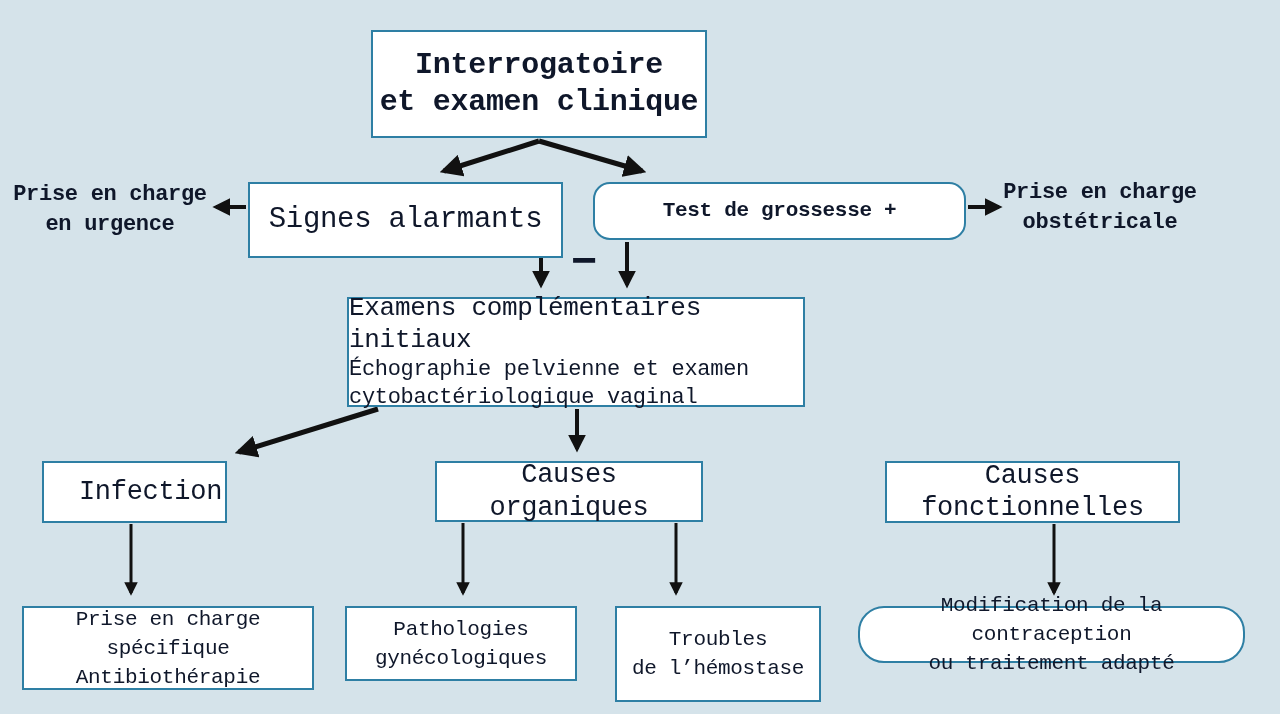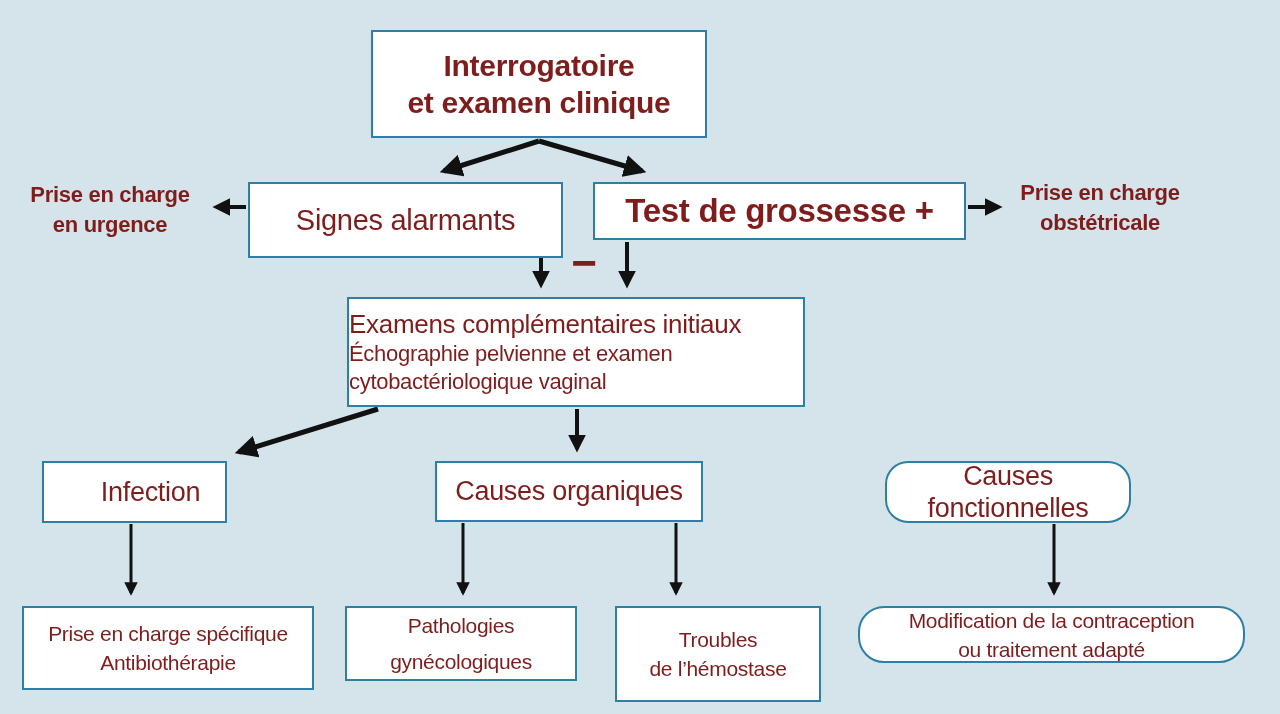--- a/index.html
+++ b/index.html
@@ -1,49 +1,49 @@
 <!DOCTYPE html>
 <html><head>
 <meta charset="utf-8">
 <style>
   html,body{margin:0;padding:0;}
   .stage{
     position:relative;width:1280px;height:714px;overflow:hidden;
     background:#d5e3ea;
-    font-family:Liberation Sans, sans-serif;
-    color:#7f1d1d;
+    font-family:Liberation Mono, monospace;
+    color:#0f172a;
   }
   .arrows{position:absolute;left:0;top:0;pointer-events:none;}
   .node{
     position:absolute;box-sizing:border-box;
     display:flex;align-items:center;justify-content:center;
     text-align:center;white-space:pre-line;line-height:1.2;
     letter-spacing:-0.3px;
   }
   .box{background:#ffffff;border:2.5px solid #2e7fa4;}
   .bold{font-weight:bold;}
 
   .n-interrogatoire{left:371px;top:30px;width:336px;height:108px;font-size:30px;line-height:37px;}
   .n-signes{left:248px;top:182px;width:315px;height:76px;font-size:29px;}
-  .n-test{left:593px;top:182px;width:373px;height:58px;font-size:33px;}
+  .n-test{left:593px;top:182px;width:373px;height:58px;font-size:21px;border-radius:17px;}
   .n-urgence{left:12px;top:179px;width:196px;height:62px;font-size:22px;line-height:30px;}
   .n-obstetricale{left:1002px;top:177px;width:196px;height:62px;font-size:22px;line-height:30px;}
   .n-minus{left:558px;top:240px;width:52px;height:46px;font-size:44px;font-weight:bold;}
   .n-examens{
     left:347px;top:297px;width:458px;height:110px;
     flex-direction:column;align-items:flex-start;justify-content:center;
     text-align:left;padding:4px 0;
   }
   .n-examens .title{font-size:26px;line-height:32px;}
   .n-examens .subtitle{font-size:22px;line-height:28px;white-space:pre-line;}
   .n-infection{left:42px;top:461px;width:185px;height:62px;font-size:27px;padding-left:32px;}
   .n-organiques{left:435px;top:461px;width:268px;height:61px;font-size:27px;}
-  .n-fonctionnelles{left:885px;top:461px;width:246px;height:62px;font-size:27px;border-radius:23px;}
+  .n-fonctionnelles{left:885px;top:461px;width:295px;height:62px;font-size:27px;}
   .n-specifique{left:22px;top:606px;width:292px;height:84px;font-size:21px;line-height:29px;}
-  .n-pathologies{left:345px;top:606px;width:232px;height:75px;font-size:21px;line-height:36px;}
+  .n-pathologies{left:345px;top:606px;width:232px;height:75px;font-size:21px;line-height:29px;}
   .n-troubles{left:615px;top:606px;width:206px;height:96px;font-size:21px;line-height:29px;}
   .n-modification{left:858px;top:606px;width:387px;height:57px;font-size:21px;line-height:29px;border-radius:26px;}
 </style>
 </head>
 <body>
 
 <div class="stage">
 
   <svg class="arrows" width="1280" height="714" viewBox="0 0 1280 714">
     <defs>

